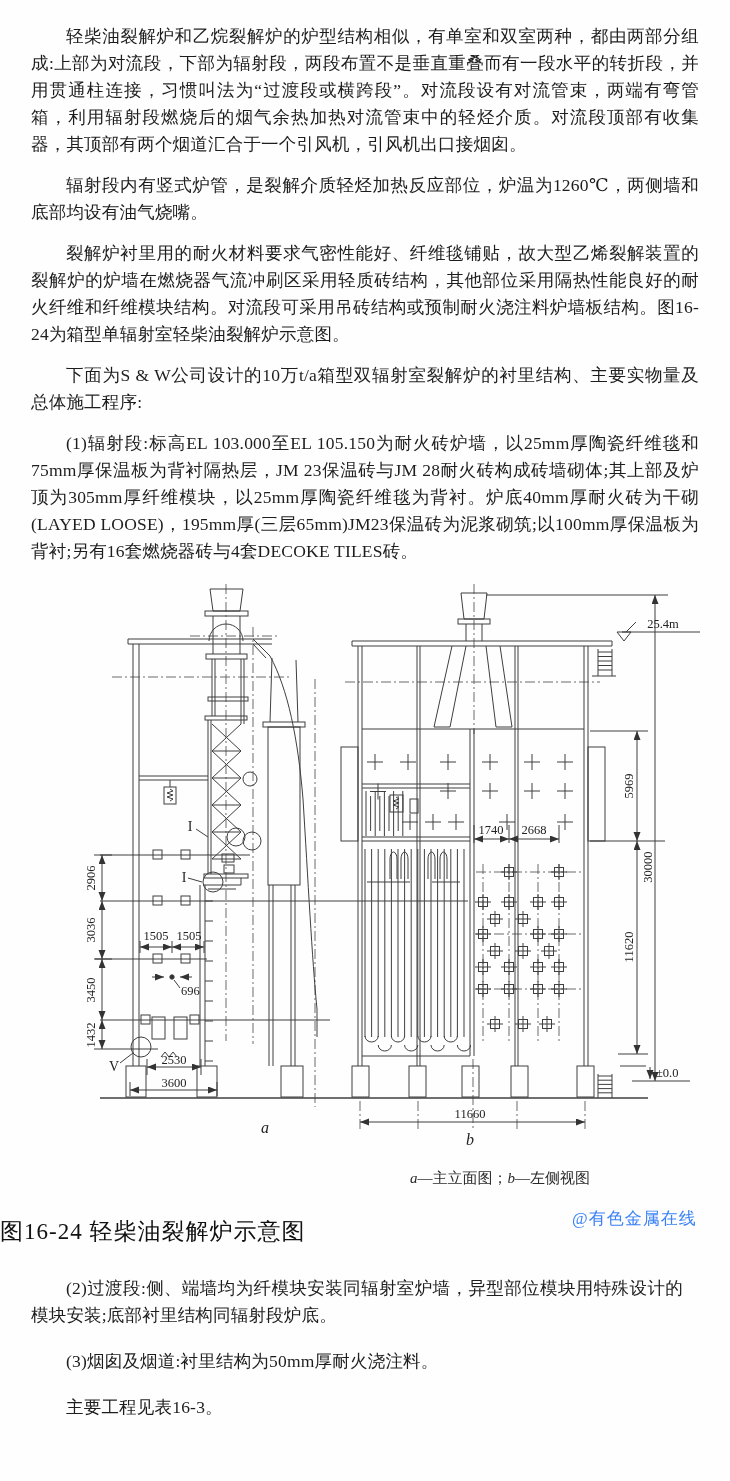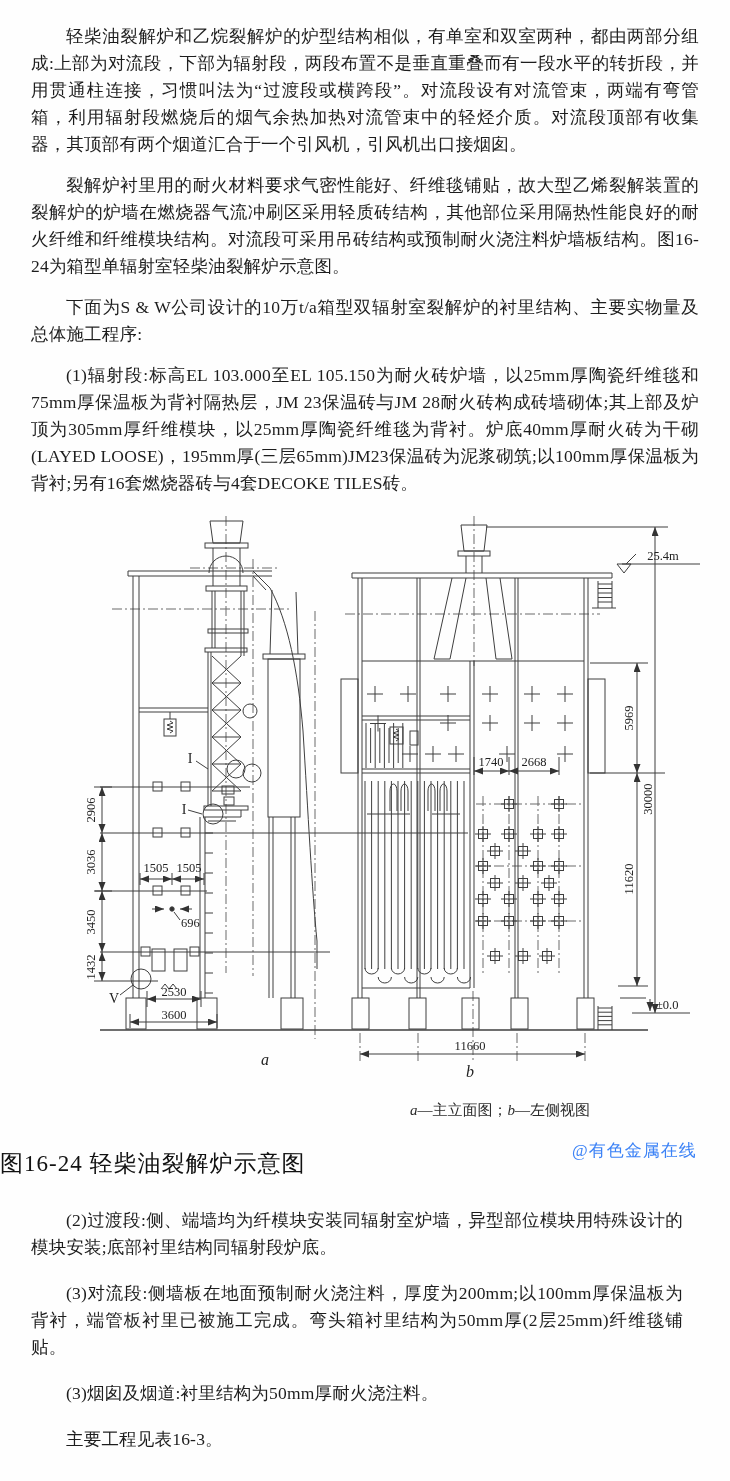--- a/index.html
+++ b/index.html
@@ -17,20 +17,21 @@
   .viewlbl{font-size:16px;font-style:italic;fill:#222;font-family:"Liberation Serif","DejaVu Serif",serif;}
   .seclbl{font-size:14px;fill:#222;font-family:"Liberation Serif","DejaVu Serif",serif;}
 </style>
 </head>
 <body>
 
 <div class="page">
 
   <div class="tb">
     <p>轻柴油裂解炉和乙烷裂解炉的炉型结构相似，有单室和双室两种，都由两部分组成:上部为对流段，下部为辐射段，两段布置不是垂直重叠而有一段水平的转折段，并用贯通柱连接，习惯叫法为“过渡段或横跨段”。对流段设有对流管束，两端有弯管箱，利用辐射段燃烧后的烟气余热加热对流管束中的轻烃介质。对流段顶部有收集器，其顶部有两个烟道汇合于一个引风机，引风机出口接烟囱。</p>
+    <p>辐射段内有竖式炉管，是裂解介质轻烃加热反应部位，炉温为1260℃，两侧墙和底部均设有油气烧嘴。</p>
     <p>裂解炉衬里用的耐火材料要求气密性能好、纤维毯铺贴，故大型乙烯裂解装置的裂解炉的炉墙在燃烧器气流冲刷区采用轻质砖结构，其他部位采用隔热性能良好的耐火纤维和纤维模块结构。对流段可采用吊砖结构或预制耐火浇注料炉墙板结构。图16-24为箱型单辐射室轻柴油裂解炉示意图。</p>
     <p>下面为S &amp; W公司设计的10万t/a箱型双辐射室裂解炉的衬里结构、主要实物量及总体施工程序:</p>
     <p>(1)辐射段:标高EL 103.000至EL 105.150为耐火砖炉墙，以25mm厚陶瓷纤维毯和75mm厚保温板为背衬隔热层，JM 23保温砖与JM 28耐火砖构成砖墙砌体;其上部及炉顶为305mm厚纤维模块，以25mm厚陶瓷纤维毯为背衬。炉底40mm厚耐火砖为干砌(LAYED LOOSE)，195mm厚(三层65mm)JM23保温砖为泥浆砌筑;以100mm厚保温板为背衬;另有16套燃烧器砖与4套DECOKE TILES砖。</p>
   </div>
 
   <div style="position:relative">
     <svg width="730" height="570" viewBox="0 500 730 570">
       <defs>
         <marker id="ar" markerWidth="10" markerHeight="8" refX="9" refY="3.5" orient="auto-start-reverse">
           <path d="M0,0 L9,3.5 L0,7 Z" fill="#333" stroke="none"></path>
@@ -374,18 +375,17 @@
 
     <div class="legend">
       <span class="vl">a</span><span>—主立面图；</span><span class="vl">b</span><span>—左侧视图</span>
     </div>
     <div class="watermark" style="color: #3b82f6; margin-top: 40px;">@有色金属在线</div>
     <div class="figtitle">图16-24 轻柴油裂解炉示意图</div>
   </div>
 
   <div class="tb2">
     <p>(2)过渡段:侧、端墙均为纤模块安装同辐射室炉墙，异型部位模块用特殊设计的模块安装;底部衬里结构同辐射段炉底。</p>
-    <p>(3)对流段:侧墙板在地面预制耐火浇注料，厚度为200mm;以100mm厚保温板为背衬，端管板衬里已被施工完成。弯头箱衬里结构为50mm厚(2层25mm)纤维毯铺贴。</p>
     <p>(3)烟囱及烟道:衬里结构为50mm厚耐火浇注料。</p>
     <p>主要工程见表16-3。</p>
 
   </div>
 </div>
 
 </body></html>

